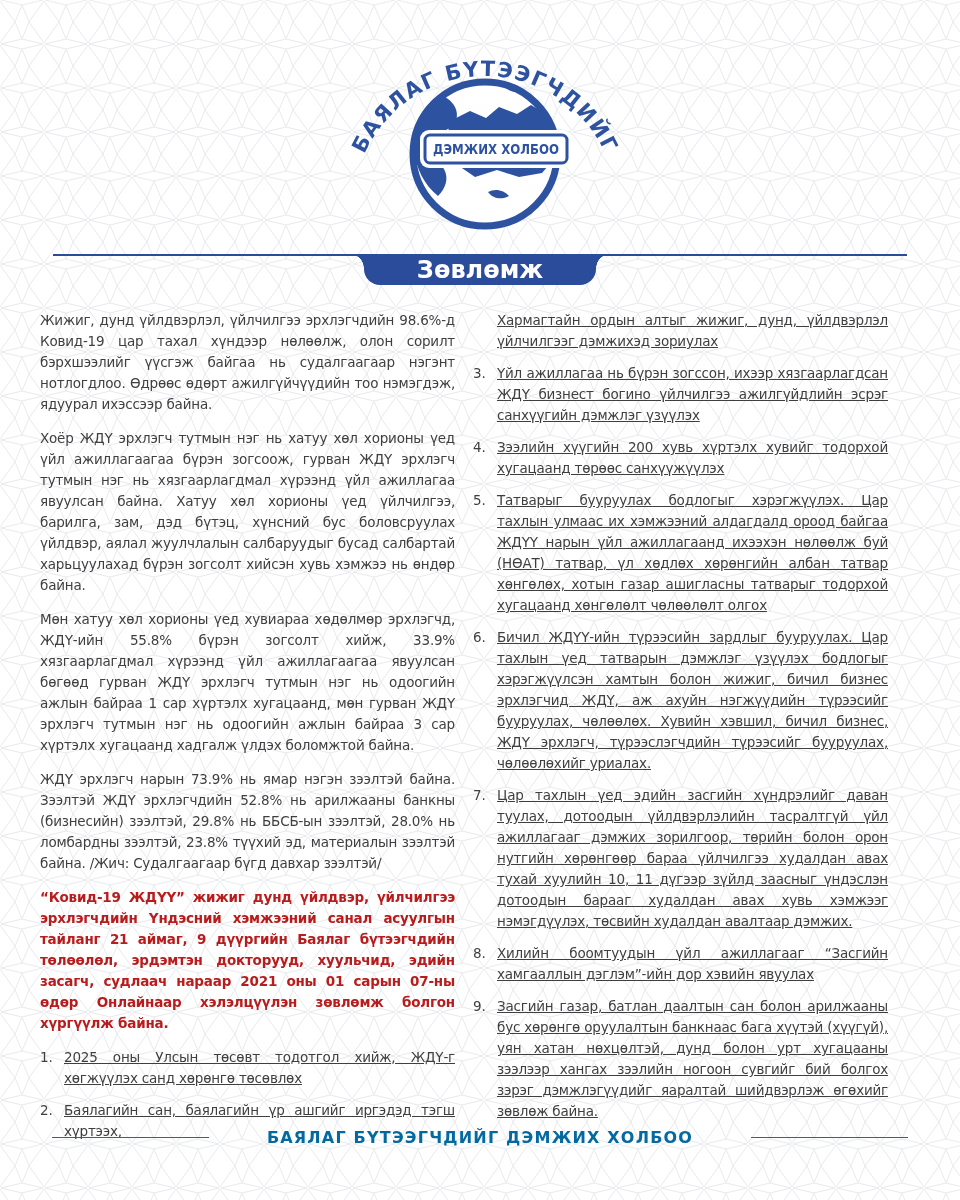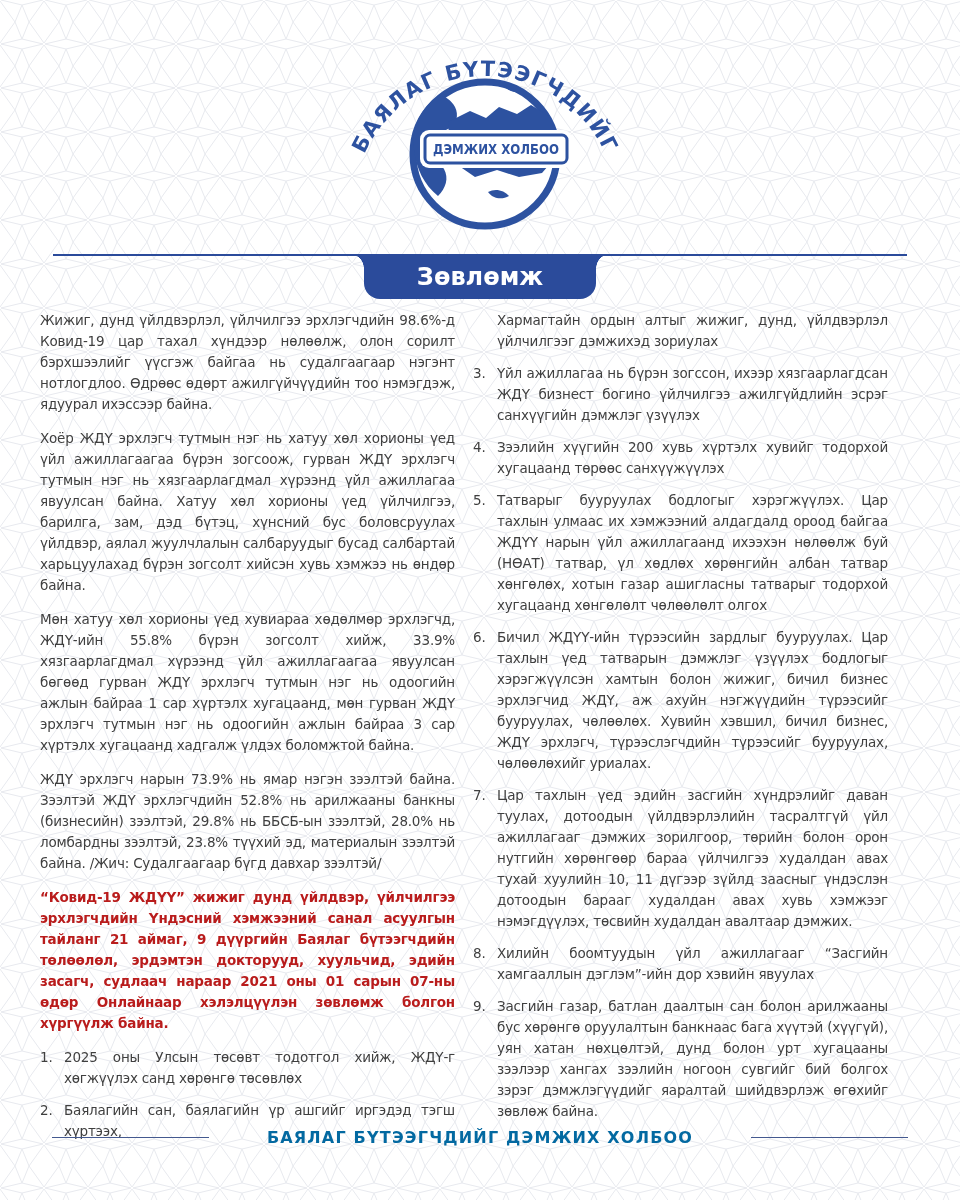--- a/index.html
+++ b/index.html
@@ -16,42 +16,42 @@
   
   .logo-wrap { position:absolute; left:320px; top:34px; width:320px; height:200px; }
   .logo-wrap svg { overflow:visible; }
   .logo-arc-text { font-weight:bold; font-size:21px; letter-spacing:1.5px; fill:#2d52a0; }
   .logo-banner-text { font-weight:bold; font-size:14px; fill:#2d52a0; }
 
   
   .title-line { position:absolute; top:254px; left:53px; right:53px; height:2px; background:#2b4b9b; }
   .title-tab {
     position:absolute; top:254px; left:50%; transform:translateX(-50%);
-    width:232px; height:45px; background:#2b4b9b;
+    width:232px; height:31px; background:#2b4b9b;
     border-radius:0 0 16px 16px;
     display:flex; align-items:center; justify-content:center;
     color:#fff; font-weight:bold; font-size:24px;
   }
   .title-tab::before {
     content:""; position:absolute; left:-14px; top:0; width:14px; height:14px;
     background:radial-gradient(circle at 0 100%, rgba(43,75,155,0) 13.5px, #2b4b9b 14px);
   }
   .title-tab::after {
     content:""; position:absolute; right:-14px; top:0; width:14px; height:14px;
     background:radial-gradient(circle at 100% 100%, rgba(43,75,155,0) 13.5px, #2b4b9b 14px);
   }
 
   
   .columns { position:absolute; top:310px; left:40px; width:848px; display:flex; gap:18px; }
   .col { width:415px; flex:0 0 415px; color:#3f3f3f; font-size:13.5px; line-height:21px; letter-spacing:-0.2px; }
   .para { margin:0 0 13px 0; text-align:justify; }
   .bold-para { font-weight:bold; color:#b91c1c; }
   .li { display:flex; margin:0 0 11px 0; }
   .num { flex:0 0 24px; width:24px; }
-  .li-text { flex:1; text-align:justify; }
+  .li-text { flex:1; text-align:justify;text-decoration:underline; }
 
   
   .footer { position:absolute; left:52px; right:52px; top:1128px; display:flex; align-items:center; gap:58px; }
   .fline { flex:1; height:1px; background:#44598f; }
   .ftext { color:#0369a1; font-weight:bold; font-size:16px; letter-spacing:1.2px; white-space:nowrap; }
 </style>
 </head>
 <body>
 
 <div class="page">

